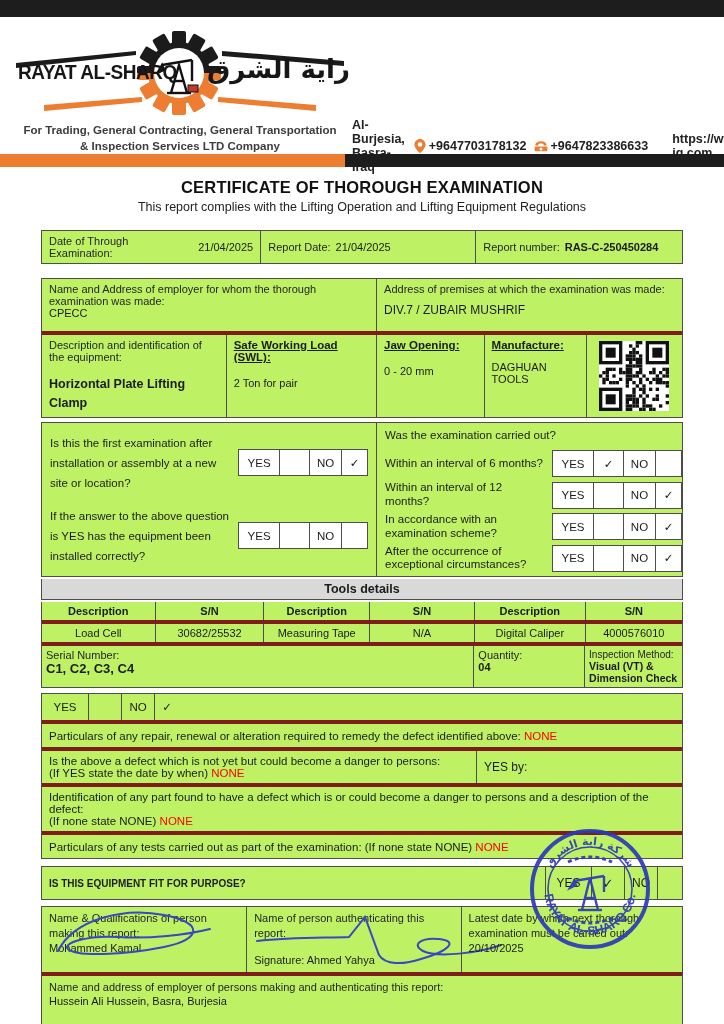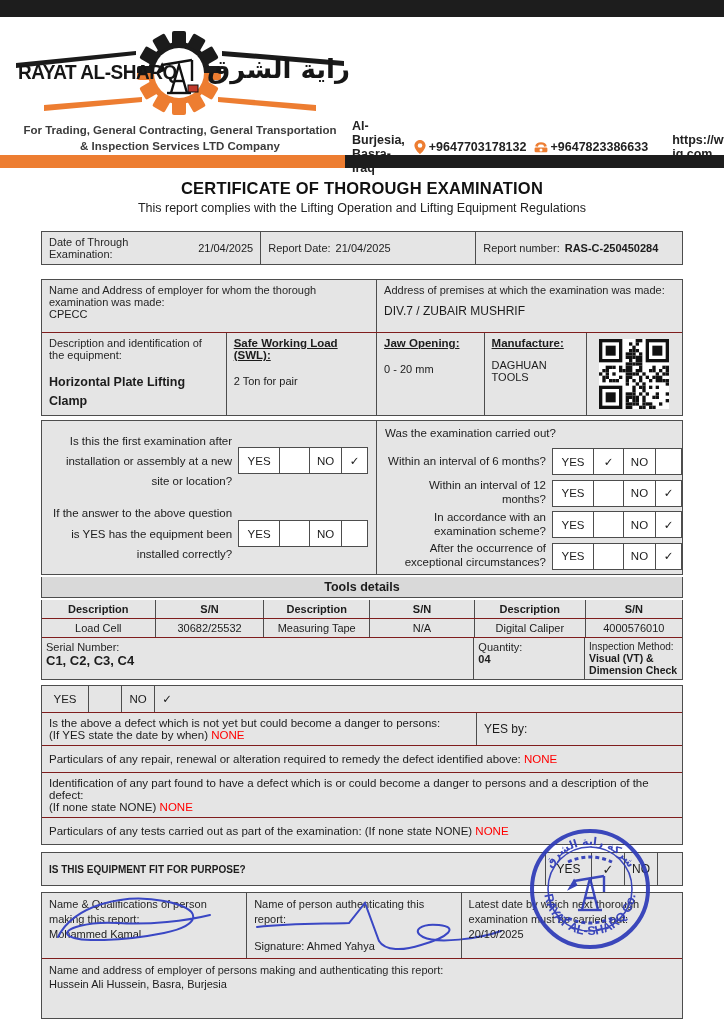--- a/index.html
+++ b/index.html
@@ -24,22 +24,22 @@
   .contact-row .cicon{ width:16px; height:16px; display:inline-flex; }
   
   .divider{ height:13px; display:flex; flex:0 0 auto; }
   .divider .d-orange{ width:345px; background:#ED7D31; }
   .divider .d-black{ flex:1; background:#1d1d1d; }
   
   .title-block{ text-align:center; padding:11px 0 6px; }
   .title-block h1{ font-size:16.5px; font-weight:bold; color:#111; letter-spacing:.2px;}
   .title-block p{ font-size:12.5px; color:#222; margin-top:3px;}
   
-  .t{ border:1px solid #4d4d4d; margin:2px 41px; font-size:11px; flex:0 0 auto; background:#e5e5e5;}
-  .r{ display:flex; border-top:1px solid #7f1d1d; }
+  .t{ border:1px solid #4d4d4d; margin:2px 41px; font-size:11px; flex:0 0 auto; background:#bef264;}
+  .r{ display:flex; border-top:4px solid #7f1d1d; }
   .r:first-child{ border-top:none; }
   .c{ border-left:1px solid #4d4d4d; padding:4px 7px; }
   .c:first-child{ border-left:none; }
   .lbl{ color:#262626; }
   .b{ font-weight:bold; }
   .u{ text-decoration:underline; }
   .red{ color:#ff0000; }
   .val-lg{ font-size:12.5px; font-weight:bold; }
   
   .ynb{ display:flex; border:1px solid #4d4d4d; height:27px; background:#fff; }
@@ -49,21 +49,21 @@
   .chk{ font-size:13px; }
   
   .ync{ display:flex; align-items:center; justify-content:center; padding:0; }
   
   .date-table{ margin-top:10px; }
   .date-table .c{ display:flex; align-items:center; gap:5px; min-height:27px; }
   .emp-table{ margin-top:12px; }
   .questions{ margin-top:2px; min-height:139px; }
   .q-left{ width:52.2%; padding:4px 8px; display:flex; flex-direction:column; justify-content:space-around;}
   .q-right{ width:47.8%; border-left:1px solid #4d4d4d; padding:4px 0 4px 8px; display:flex; flex-direction:column; gap:4px;}
-  .q-row{ display:flex; align-items:center; gap:6px;text-align:right; }
+  .q-row{ display:flex; align-items:center; gap:6px; }
   .q-text{ flex:1; font-size:11.5px; line-height:1.75; }
   .q-right .q-text{ line-height:1.2; }
   .standard-bar{ margin:0 41px; border:1px solid #4d4d4d; border-top:none; background:#ED7D31; text-align:center; font-weight:bold; font-size:12.5px; color:#1a1a1a; padding:3px 0; flex:0 0 auto;}
   .tools-title{ margin:0 41px; border:1px solid #4d4d4d; border-top:none; background:#D9D9D9; text-align:center; font-weight:bold; font-size:12.5px; padding:3px 0; flex:0 0 auto;}
   .tools-table{ border-top:none; text-align:center; }
   .tools-table .c{ padding:3px 4px; }
   .serial-left{ text-align:left; }
   .defects{ margin-top:3px; }
   .defects .c{ font-size:11.5px; }
   .fit-table{ margin-top:5px; }
@@ -491,29 +491,29 @@
     </div>
   </div>
 
   <div class="t defects">
     <div class="r" style="min-height:26px">
       <div class="c ync" style="width:46px">YES</div>
       <div class="c ync chk" style="width:33px"></div>
       <div class="c ync" style="width:33px">NO</div>
       <div class="c ync chk" style="width:25px">✓</div>
     </div>
+    <div class="r" style="min-height:27px; align-items:center">
+      <div class="c"><span>Particulars of any repair, renewal or alteration required to remedy the defect identified above:</span> <span class="red">NONE</span></div>
+    </div>
     <div class="r" style="min-height:33px">
       <div class="c" style="width:67.8%">
         <div>Is the above a defect which is not yet but could become a danger to persons:</div>
         <div><span>(If YES state the date by when)</span> <span class="red">NONE</span></div>
       </div>
       <div class="c" style="width:32.2%; display:flex; align-items:center; font-size:12px">YES by:</div>
-    </div>
-    <div class="r" style="min-height:27px; align-items:center">
-      <div class="c"><span>Particulars of any repair, renewal or alteration required to remedy the defect identified above:</span> <span class="red">NONE</span></div>
     </div>
     <div class="r" style="min-height:35px">
       <div class="c">
         <div>Identification of any part found to have a defect which is or could become a danger to persons and a description of the defect:</div>
         <div><span>(If none state NONE)</span> <span class="red">NONE</span></div>
       </div>
     </div>
     <div class="r" style="min-height:27px; align-items:center">
       <div class="c"><span>Particulars of any tests carried out as part of the examination: (If none state NONE)</span> <span class="red">NONE</span></div>
     </div>

